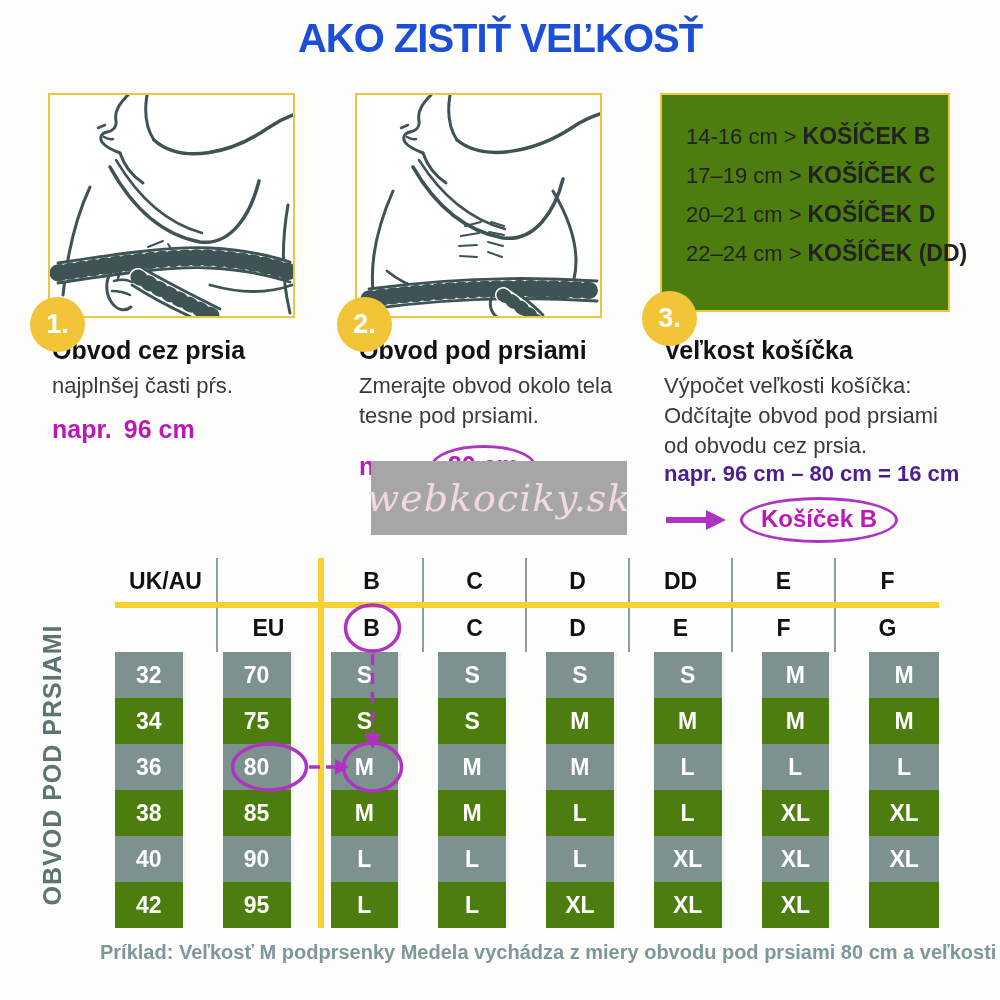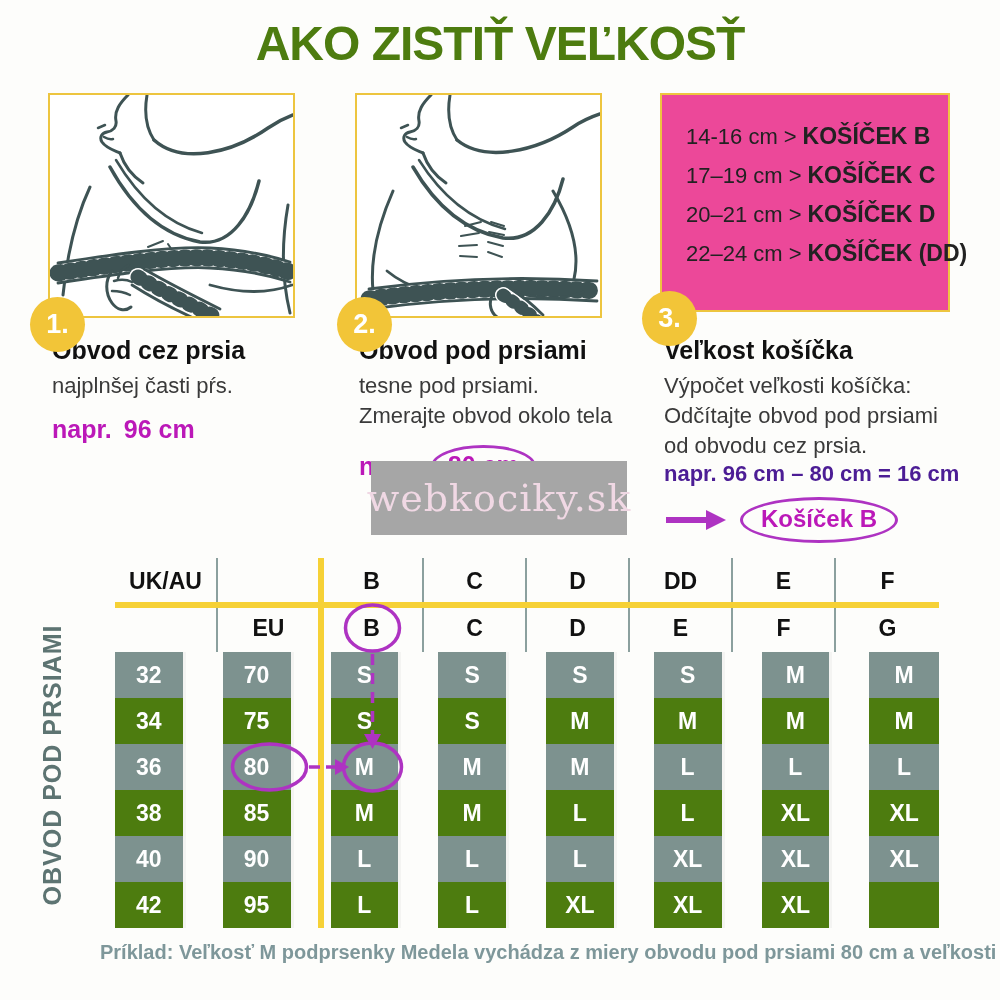--- a/index.html
+++ b/index.html
@@ -6,35 +6,35 @@
   html,body { width:1000px; height:1000px; }
   body {
     position:relative;
     background:#fdfdfb;
     font-family:"Liberation Sans", sans-serif;
     color:#1c1c1c;
     overflow:hidden;
   }
   .page-title {
     position:absolute; left:0; top:16px; width:1000px;
-    text-align:center; font-size:48px; font-weight:bold;
-    letter-spacing:-1px; color:#4d7c0f;
+    text-align:center; font-size:40px; font-weight:bold;
+    letter-spacing:-1px; color:#1d4ed8;
   }
   
   .step { position:absolute; top:93px; }
   .step1 { left:48px;  width:262px; }
   .step2 { left:355px; width:292px; }
   .step3 { left:660px; width:305px; }
   .illus-box {
     position:relative; width:247px; height:225px;
     border:2px solid #edc53f; background:#ffffff;
   }
   .cup-box {
     position:relative; width:290px; height:219px;
-    border:2px solid #edc53f; background:#ec4899;
+    border:2px solid #edc53f; background:#4d7c0f;
     padding:22px 0 0 24px;
   }
   .cup-row { font-size:22px; line-height:38px; white-space:nowrap; color:#222; }
   .cup-row .range { font-weight:normal; }
   .cup-row .sep   { padding:0 6px; color:#222; }
   .cup-row .cup   { font-weight:bold; font-size:23px; }
   .badge {
     position:absolute; left:-20px; top:202px; width:55px; height:55px;
     background:#f2c538; border-radius:50%;
     color:#ffffff; font-weight:bold; font-size:27px;
@@ -56,21 +56,21 @@
   .result-oval {
     border:3px solid #ae33c2; border-radius:50%;
     padding:5px 18px 7px 18px; font-size:24px; font-weight:bold; color:#bb18b8;
     white-space:nowrap;
   }
   
   .watermark {
     position:absolute; left:371px; top:461px; width:256px; height:74px;
     background:#a6a6a6;
     display:flex; align-items:center; justify-content:center;
-    font-family:"DejaVu Serif", serif; 
+    font-family:"DejaVu Serif", serif; font-style:italic;
     font-size:38px; color:#f0d8e4; letter-spacing:1px;
   }
   
   .side-label {
     position:absolute; left:-127px; top:745px; width:370px; height:40px;
     transform:rotate(-90deg);
     text-align:center; font-size:25px; font-weight:bold;
     color:#5d7472; letter-spacing:1px; white-space:nowrap;
   }
   .size-table { position:absolute; left:115px; top:558px; width:820px; }
@@ -173,22 +173,22 @@
       <path d="M138,196 C131,205 132,216 140,222" stroke-width="3"></path>
       <path d="M146,200 C158,208 170,216 180,226" stroke="#ffffff" stroke-width="16"></path>
       <path d="M146,200 C158,208 170,216 180,226" stroke="#3e5354" stroke-width="13" stroke-dasharray="2.5 8"></path>
       <path d="M152,192 C164,200 176,210 186,220" stroke-width="2.8"></path>
       <path d="M160,196 C180,205 206,205 226,197" stroke-width="2.8"></path>
     </svg>
     <div class="badge">2.</div>
   </div>
   <div class="step-body">
     <div class="step-heading">Obvod pod prsiami</div>
+    <div class="step-line">Zmerajte obvod okolo tela</div>
     <div class="step-line">tesne pod prsiami.</div>
-    <div class="step-line">Zmerajte obvod okolo tela</div>
     <div class="example">
       <span>napr.</span>
       <span class="oval">80 cm</span>
     </div>
   </div>
 </div>
 
 <div class="step step3">
   <div class="cup-box">
 

